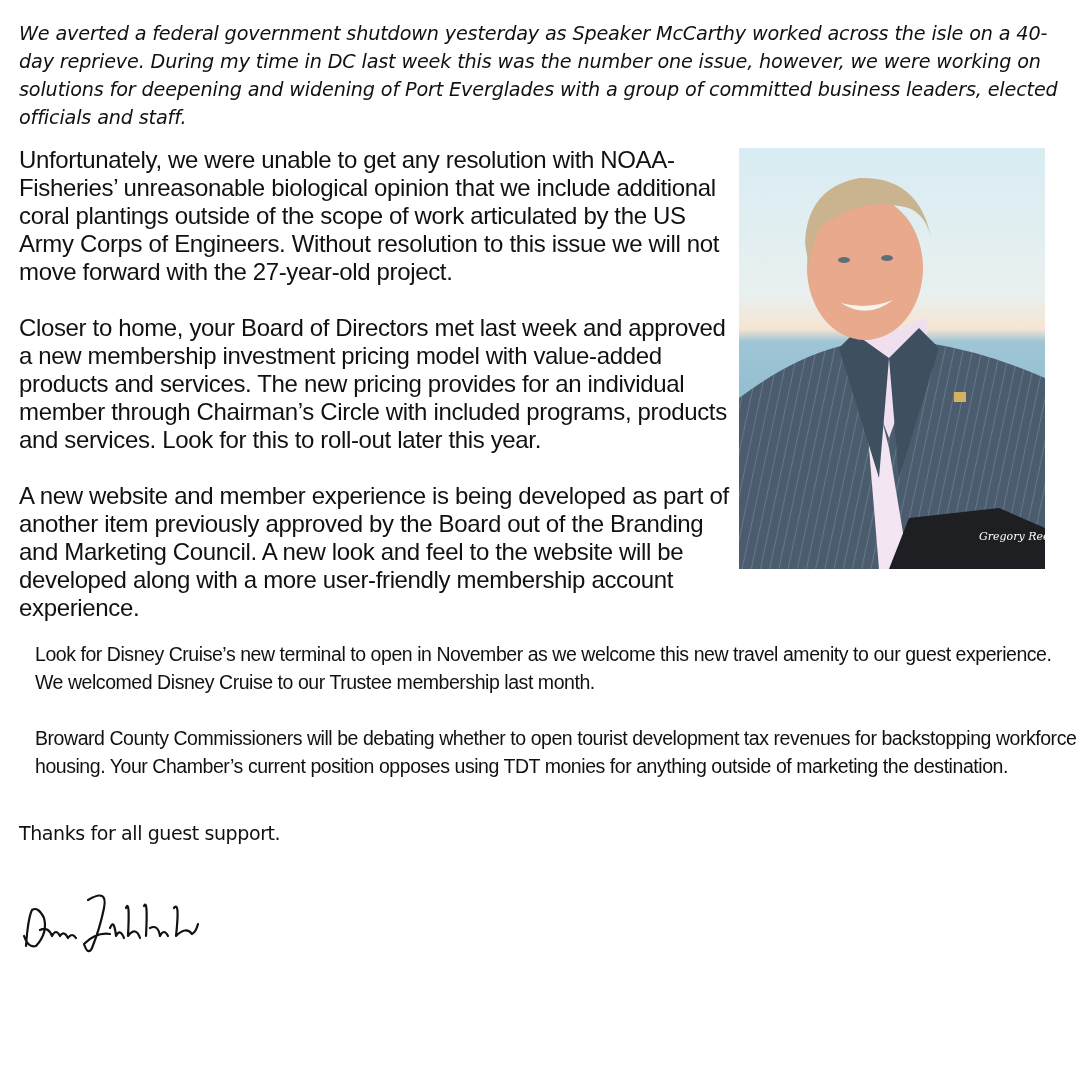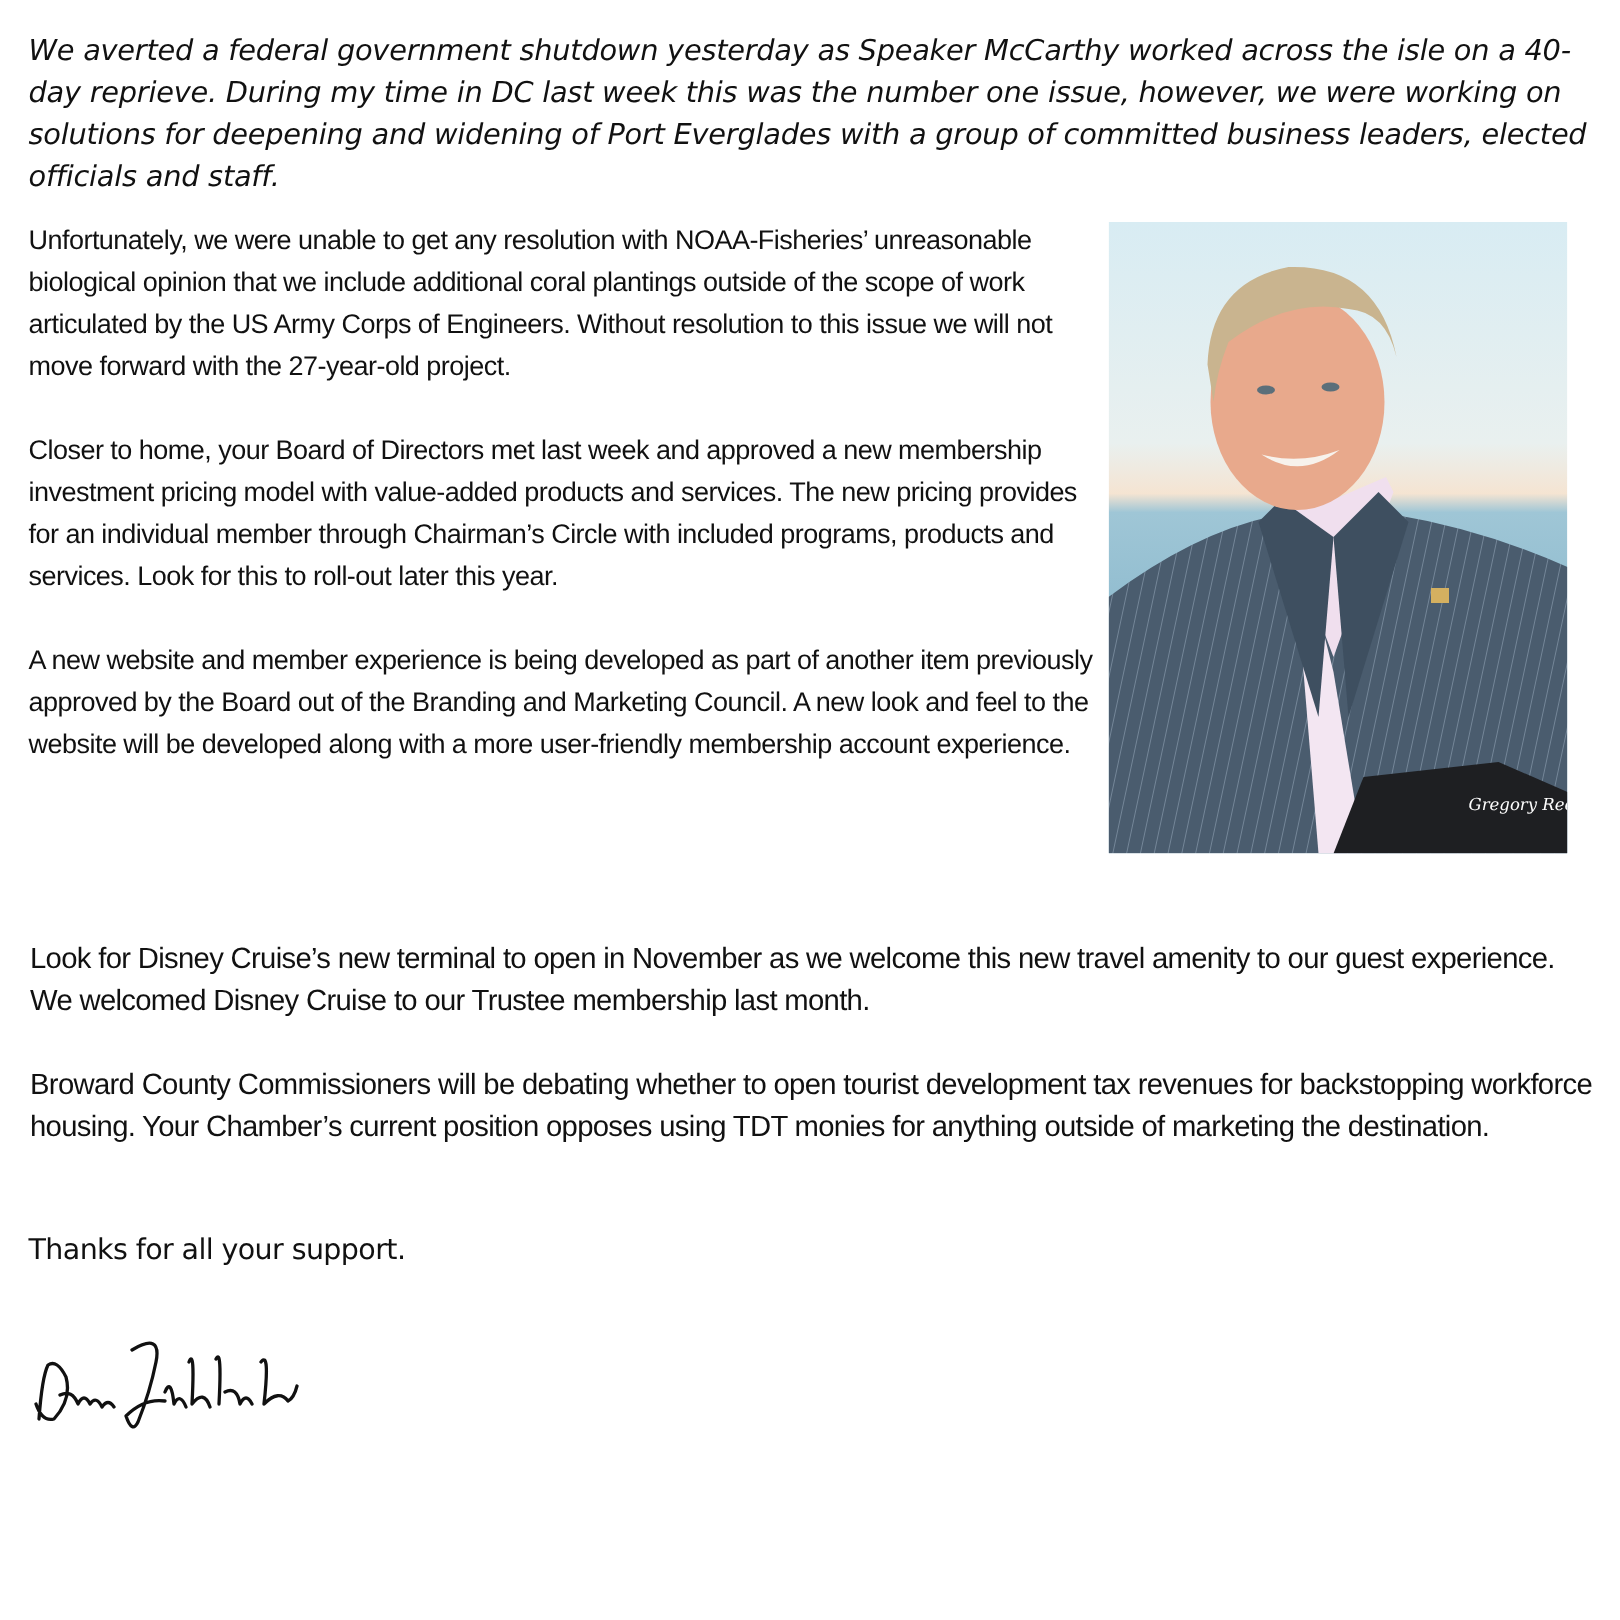--- a/index.html
+++ b/index.html
@@ -4,29 +4,29 @@
 <style>
   html, body { margin:0; padding:0; background:#ffffff; }
   body { width:1080px; height:1080px; position:relative; overflow:hidden; color:#111111; }
   .p1 {
     position:absolute; left:19px; top:20px; width:1045px;
     font-family:"DejaVu Sans", sans-serif; font-size:19.2px; line-height:28px;
     letter-spacing:-0.15px; margin:0;font-style:italic;
   }
   .col {
     position:absolute; left:19px; top:146px; width:712px;
-    font-family:"Liberation Sans Narrow","Liberation Sans", sans-serif; font-size:18px; line-height:28px;
+    font-family:"Liberation Sans Narrow","Liberation Sans", sans-serif; font-size:24px; line-height:28px;
     letter-spacing:-0.35px; margin:0;
   }
   .col p { margin:0 0 28px 0; }
   .col p:last-child { margin-bottom:0; }
   .full {
     position:absolute; left:19px; top:624px; width:1045px;
     font-family:"Liberation Sans", sans-serif; font-size:19.5px; line-height:28px;
-    letter-spacing:-0.45px; margin:1px;
+    letter-spacing:-0.45px; margin:16px;
   }
   .full p { margin:0 0 28px 0; }
   .thanks {
     position:absolute; left:19px; top:819px;
     font-family:"DejaVu Sans", sans-serif; font-size:19px; line-height:28px; letter-spacing:-0.4px; margin:0;
   }
   .sig { position:absolute; left:18px; top:888px; width:185px; height:70px; }
   .name {
     position:absolute; left:19px; top:969px;
     font-family:"DejaVu Sans", sans-serif; font-size:19.5px; line-height:29px; letter-spacing:-0.4px;
@@ -74,20 +74,20 @@
     <path d="M150 421 L170 370 L260 360 L306 380 L306 421 Z" fill="#1e1f22"></path>
     <text x="240" y="392" font-family="DejaVu Serif, serif" font-style="italic" font-size="11" fill="#ffffff">Gregory Reed</text>
   </svg>
 </div>
 
 <div class="full">
   <p>Look for Disney Cruise’s new terminal to open in November as we welcome this new travel amenity to our guest experience. We welcomed Disney Cruise to our Trustee membership last month.</p>
   <p>Broward County Commissioners will be debating whether to open tourist development tax revenues for backstopping workforce housing. Your Chamber’s current position opposes using TDT monies for anything outside of marketing the destination.</p>
 </div>
 
-<p class="thanks">Thanks for all your support.</p>
+<p class="thanks">Thanks for all guest support.</p>
 
 <svg class="sig" viewBox="0 0 185 70">
   <path d="M8 58 Q10 30 14 22 Q20 18 26 30 Q30 45 18 58 Q10 60 6 48 M22 42 Q30 38 34 48 Q38 40 42 48 Q46 42 50 50 Q54 44 58 50 M70 12 Q90 0 86 20 Q82 40 74 60 Q70 68 66 56 Q78 44 92 46 M92 40 Q96 30 98 48 Q102 40 106 50 M108 20 Q112 10 110 48 Q118 38 122 50 M126 18 Q130 10 128 48 M132 40 Q140 36 142 48 Q146 40 150 48 M156 20 Q162 12 158 48 Q168 38 174 46 Q178 44 180 36" fill="none" stroke="#111" stroke-width="2.2" stroke-linecap="round" stroke-linejoin="round"></path>
 </svg>
 
 <div class="name">
 </div>
 
 </body></html>

